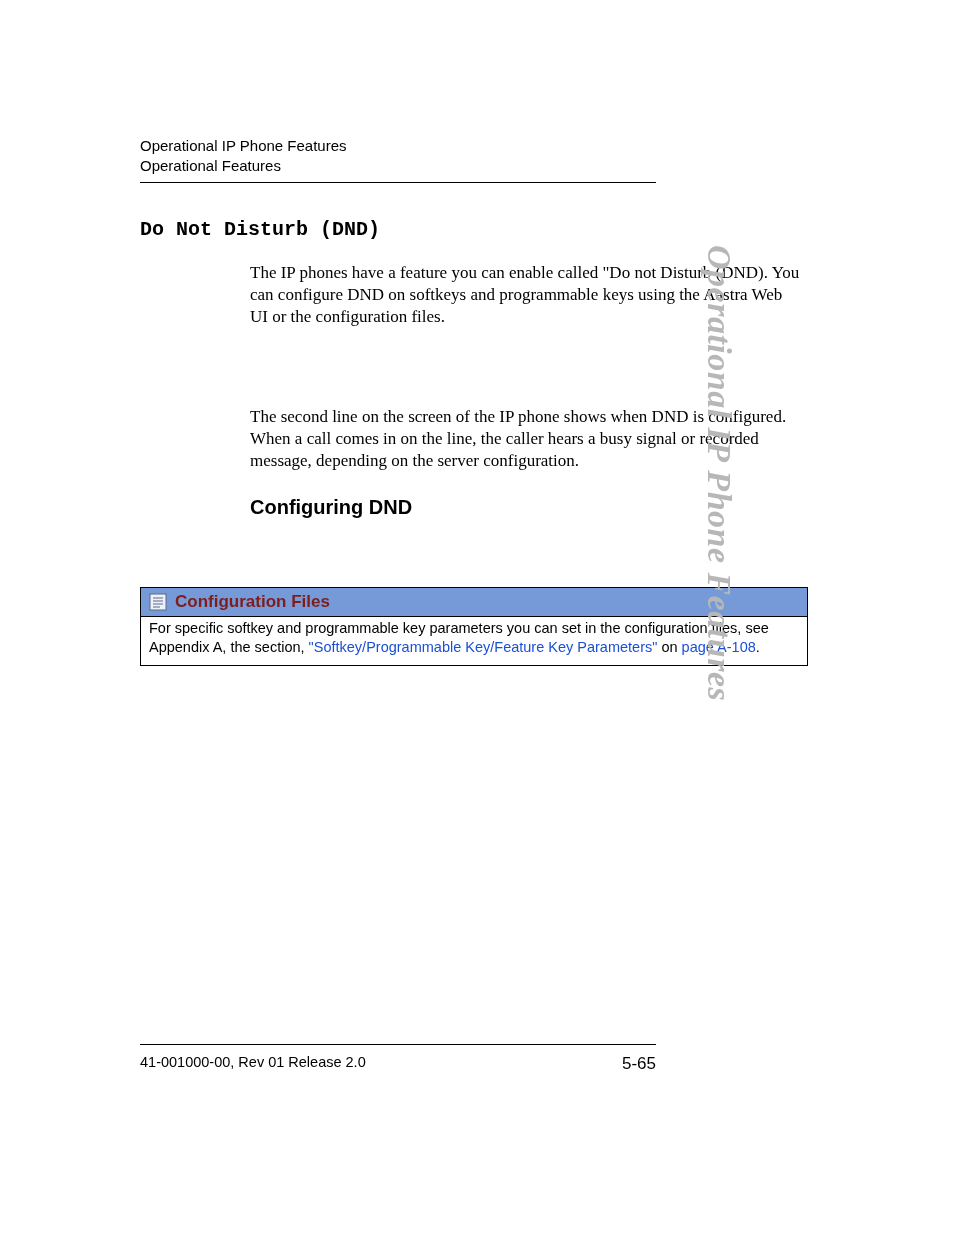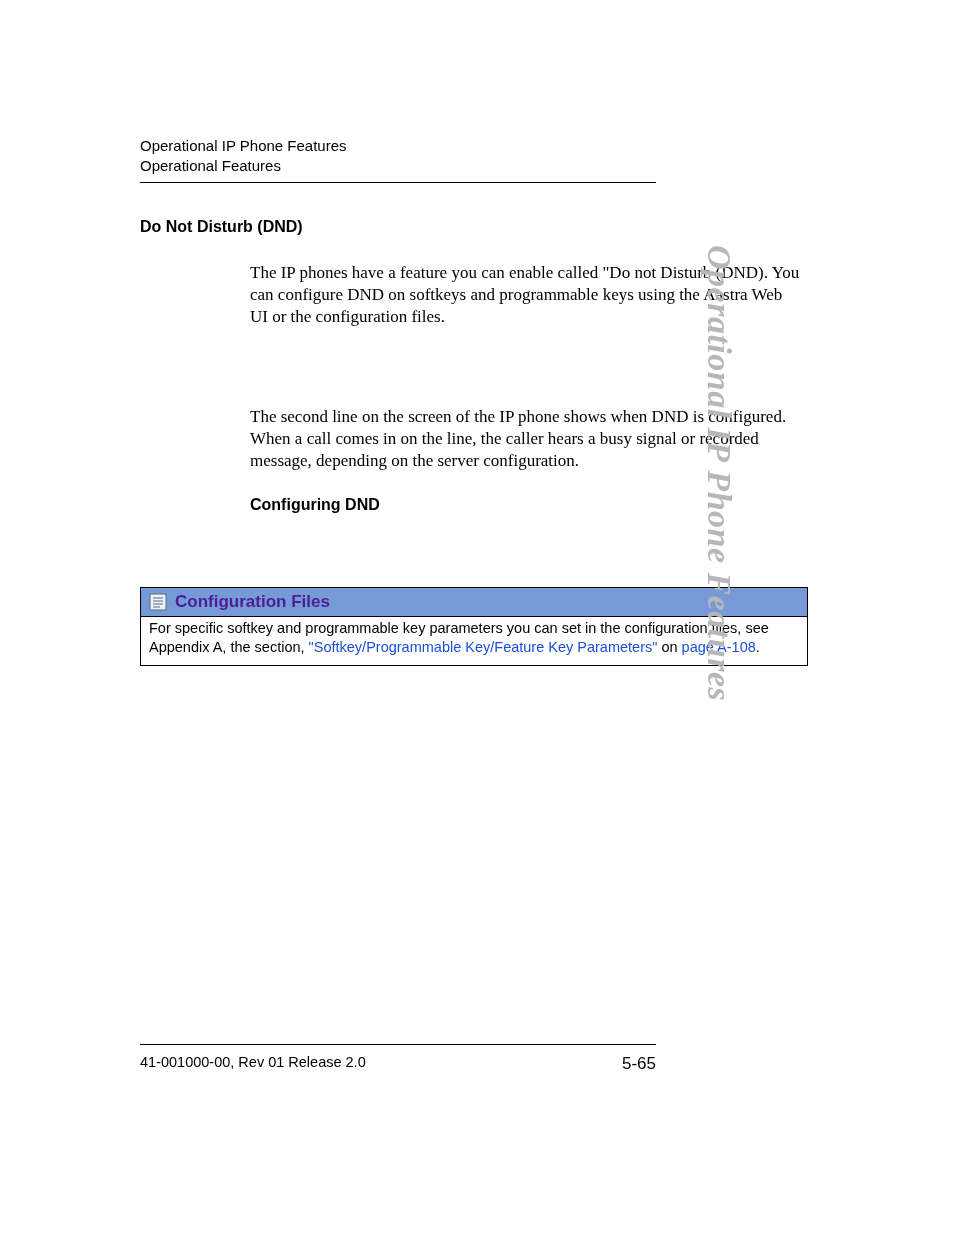--- a/index.html
+++ b/index.html
@@ -32,44 +32,44 @@
     left: 140px;
     right: 140px;
     top: 182px;
     border-top: 1px solid #000;
   }
 
   .section-heading {
     position: absolute;
     left: 140px;
     top: 218px;
-    font-family: Liberation Sans, sans-serif;
+    font-family: Liberation Mono, monospace;
     font-weight: bold;
-    font-size: 16px;
+    font-size: 20px;
   }
 
   .body-col {
     position: absolute;
     left: 250px;
     width: 552px;
     font-family: "Times New Roman", Times, serif;
     font-size: 17px;
     line-height: 1.28;
   }
   .p1 { top: 262px; }
   .p2 { top: 340px; }
   .p3 { top: 406px; }
 
   .sub-heading {
     position: absolute;
     left: 250px;
     top: 496px;
     font-family: Arial, Helvetica, sans-serif;
     font-weight: bold;
-    font-size: 16px;
+    font-size: 20px;
   }
   .p4 { top: 536px; }
 
   .config-box {
     position: absolute;
     left: 140px;
     top: 587px;
     width: 668px;
     border: 1px solid #000;
     box-sizing: border-box;
@@ -85,21 +85,21 @@
   }
   .config-icon {
     width: 18px;
     height: 18px;
     flex: 0 0 18px;
   }
   .config-title {
     font-family: Arial, Helvetica, sans-serif;
     font-weight: bold;
     font-size: 17px;
-    color: #4c1d95;
+    color: #7f1d1d;
   }
   .config-body {
     padding: 2px 8px 8px 8px;
     font-size: 14.5px;
     line-height: 1.3;
   }
   .link { color: #1a4fd6; }
 
   .side-tab {
     position: absolute;

